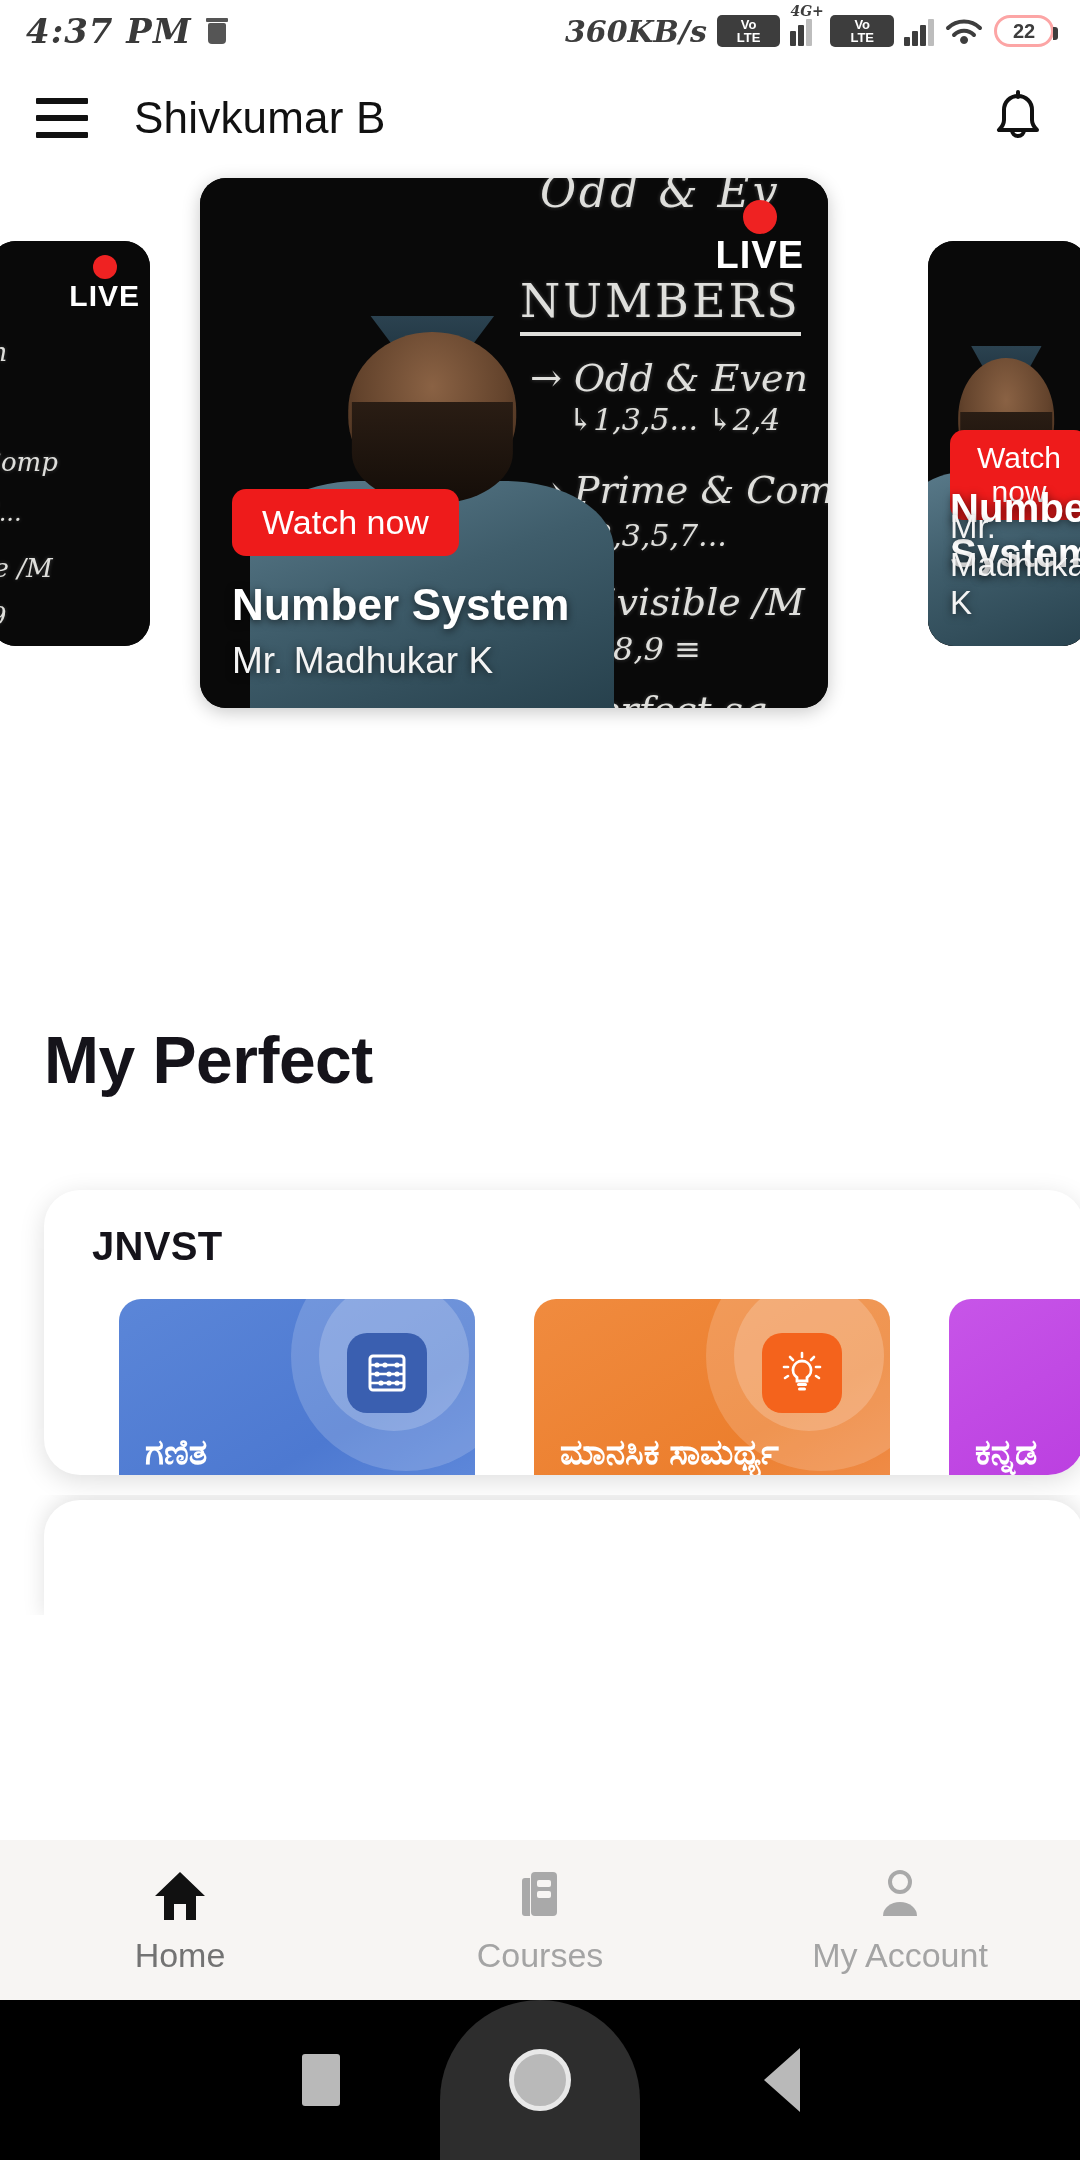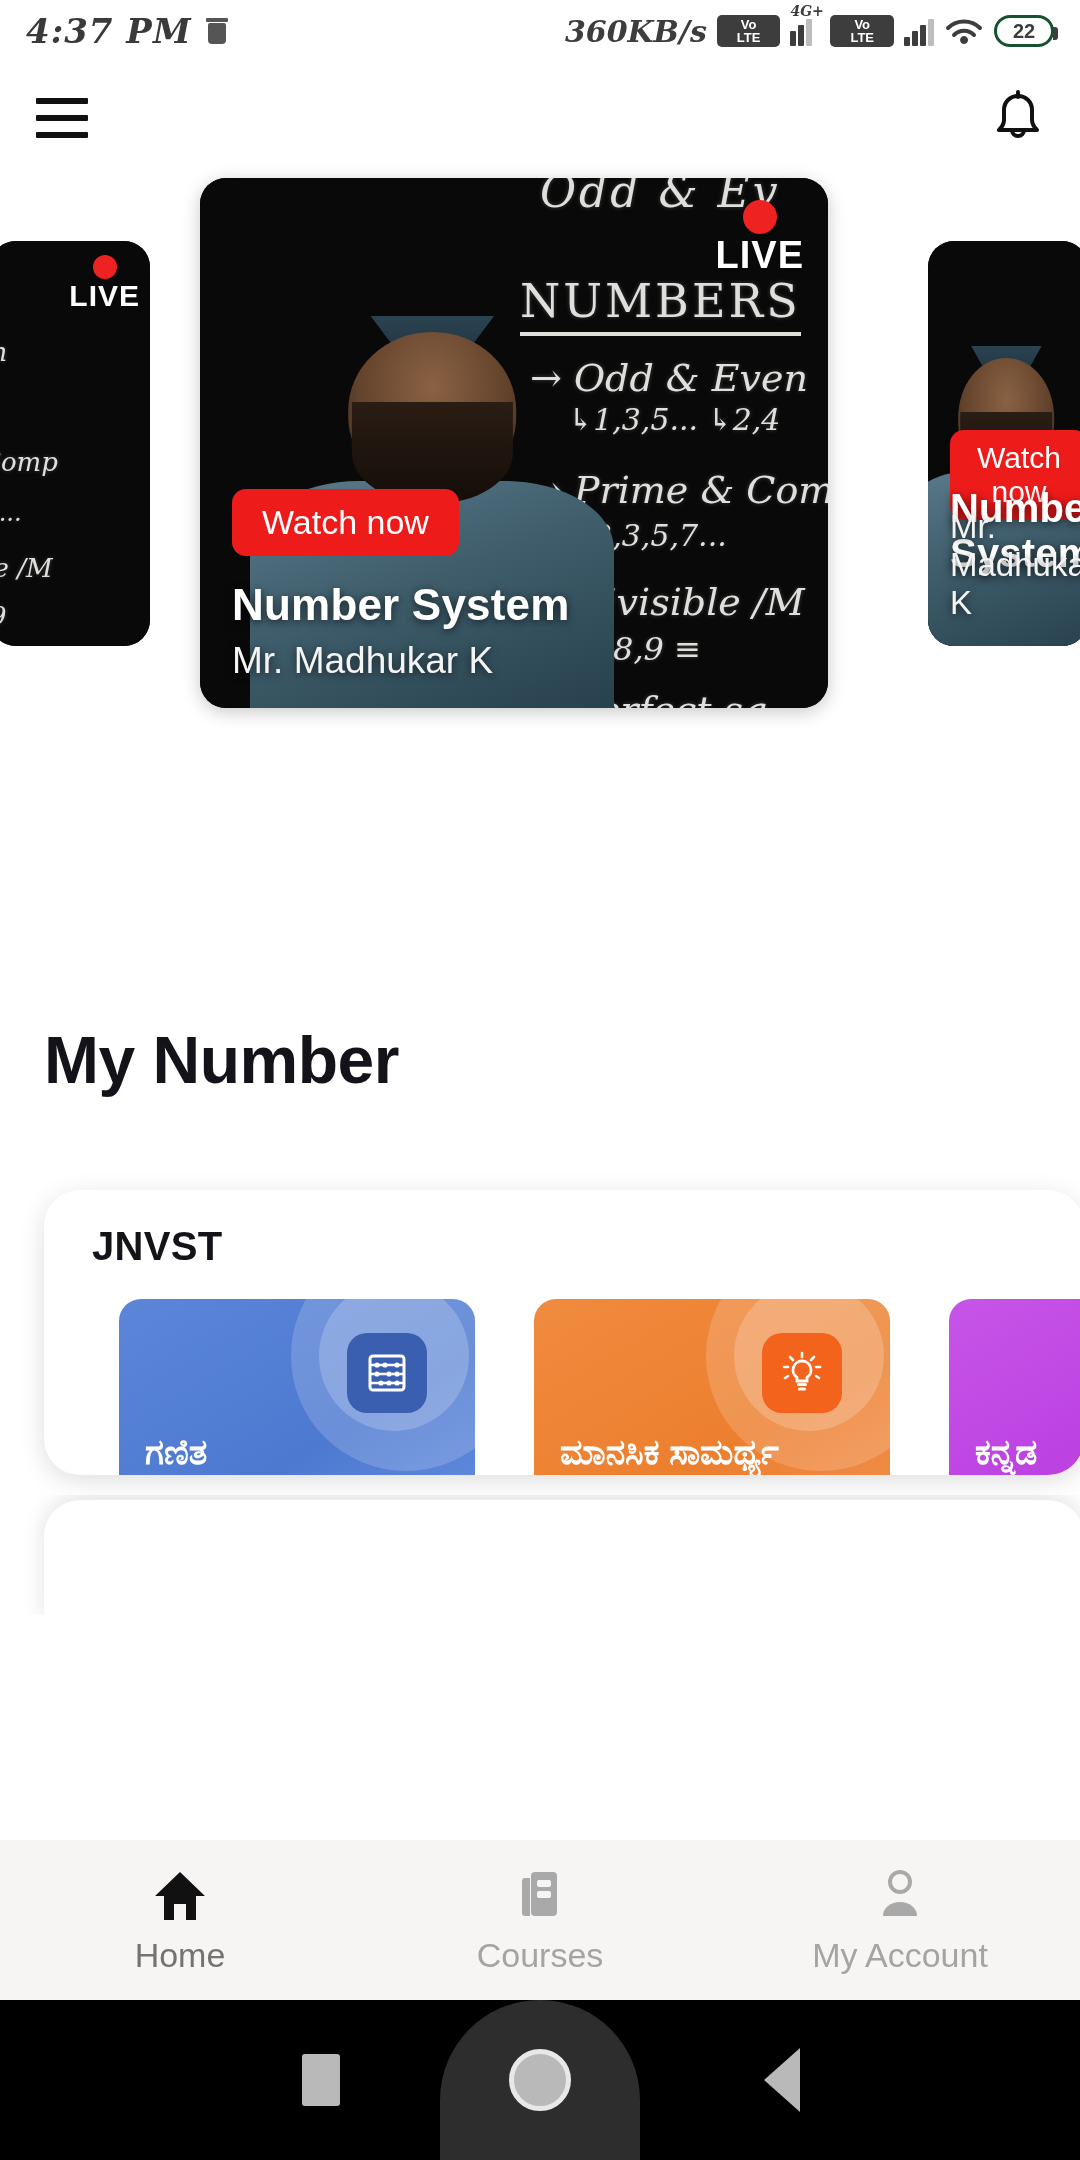--- a/index.html
+++ b/index.html
@@ -48,21 +48,21 @@
   .sig i:nth-child(2){ height:15px; }
   .sig i:nth-child(3){ height:21px; }
   .sig i:nth-child(4){ height:27px; background:#bdbdbd; }
   .g4label{
     position:absolute; top:-13px; left:0; font-size:14px; font-style:italic;
     font-family:"DejaVu Serif", serif; color:#3d3d3d; font-weight:700;
   }
   .wifi { width:40px; height:30px; position:relative; }
   .wifi svg { position:absolute; left:0; top:2px; }
   .batt {
-    width:60px; height:32px; border:3px solid #14532d; border-radius:16px;
+    width:60px; height:32px; border:3px solid #fca5a5; border-radius:16px;
     display:flex; align-items:center; justify-content:center;
     font-size:20px; font-weight:700; color:#3d3d3d; position:relative;
   }
   .batt::after{
     content:""; position:absolute; right:-7px; top:9px; width:5px; height:13px;
     background:#3d3d3d; border-radius:0 3px 3px 0;
   }
 
   
   .appbar {
@@ -284,20 +284,21 @@
       </div>
     </div>
   </div>
 
   <div class="appbar">
     <div class="hamburger">
       <i></i>
         <i></i>
         <i></i>
     </div>
+    <div class="app-title">Shivkumar B</div>
     <div class="bell">
       <svg width="52" height="56" viewBox="0 0 52 56">
         <path d="M26 6 c-8 0-14 6-14 14 v10 c0 5-3 8-5 10 h38 c-2-2-5-5-5-10 V20 c0-8-6-14-14-14z" fill="none" stroke="#111" stroke-width="4" stroke-linejoin="round"></path>
         <path d="M26 2 v5" stroke="#111" stroke-width="4" stroke-linecap="round"></path>
         <path d="M20 40 a6 6 0 0 0 12 0" fill="none" stroke="#111" stroke-width="4"></path>
       </svg>
     </div>
   </div>
 
   <div class="carousel">
@@ -354,21 +355,21 @@
           <div class="t-head"></div>
           <div class="t-beard"></div>
         </div>
       </div>
       <button class="watch-btn">Watch now</button>
       <div class="slide-title">Number System</div>
       <div class="slide-sub">Mr. Madhukar K</div>
     </div>
   </div>
 
-  <div class="section-title">My Number</div>
+  <div class="section-title">My Perfect</div>
 
   <div class="course-card">
     <div class="course-card-title">JNVST</div>
     <div class="tiles">
 
       <div class="tile blue">
         <div class="blob1"></div>
         <div class="blob2"></div>
         <div class="tile-icon">
           <svg width="46" height="46" viewBox="0 0 46 46">

